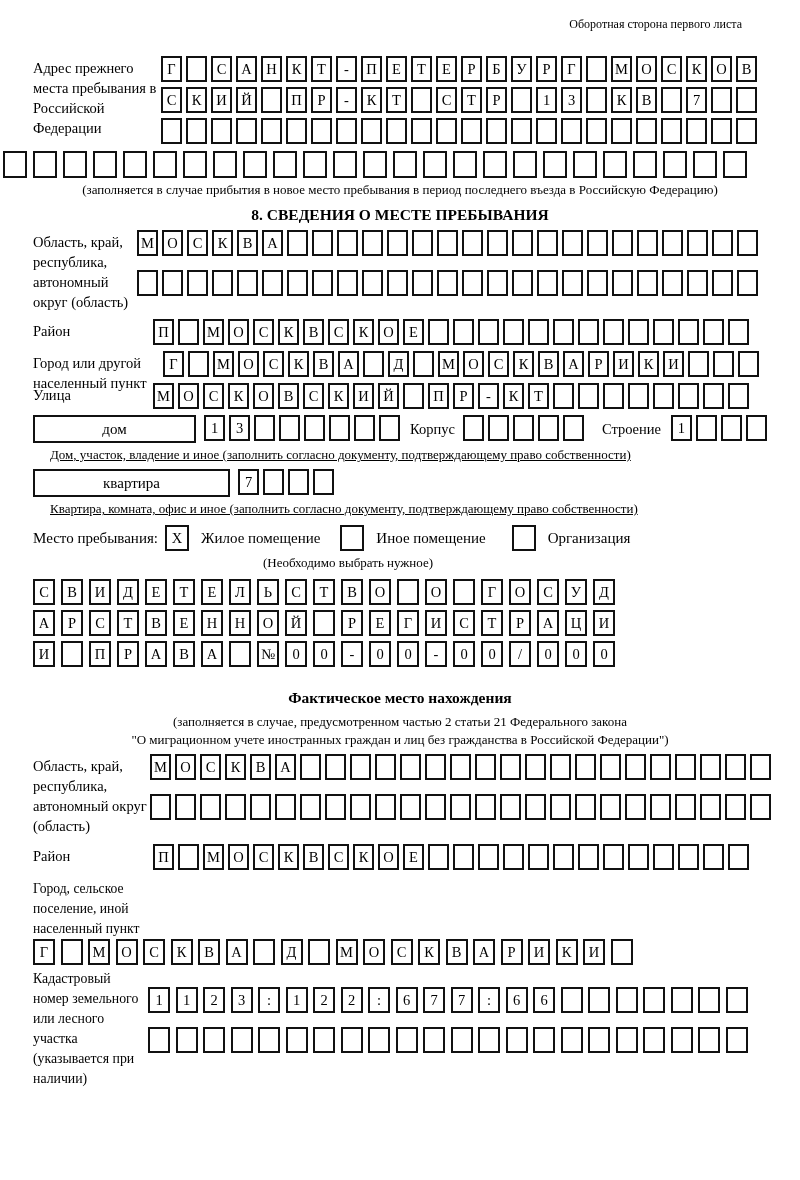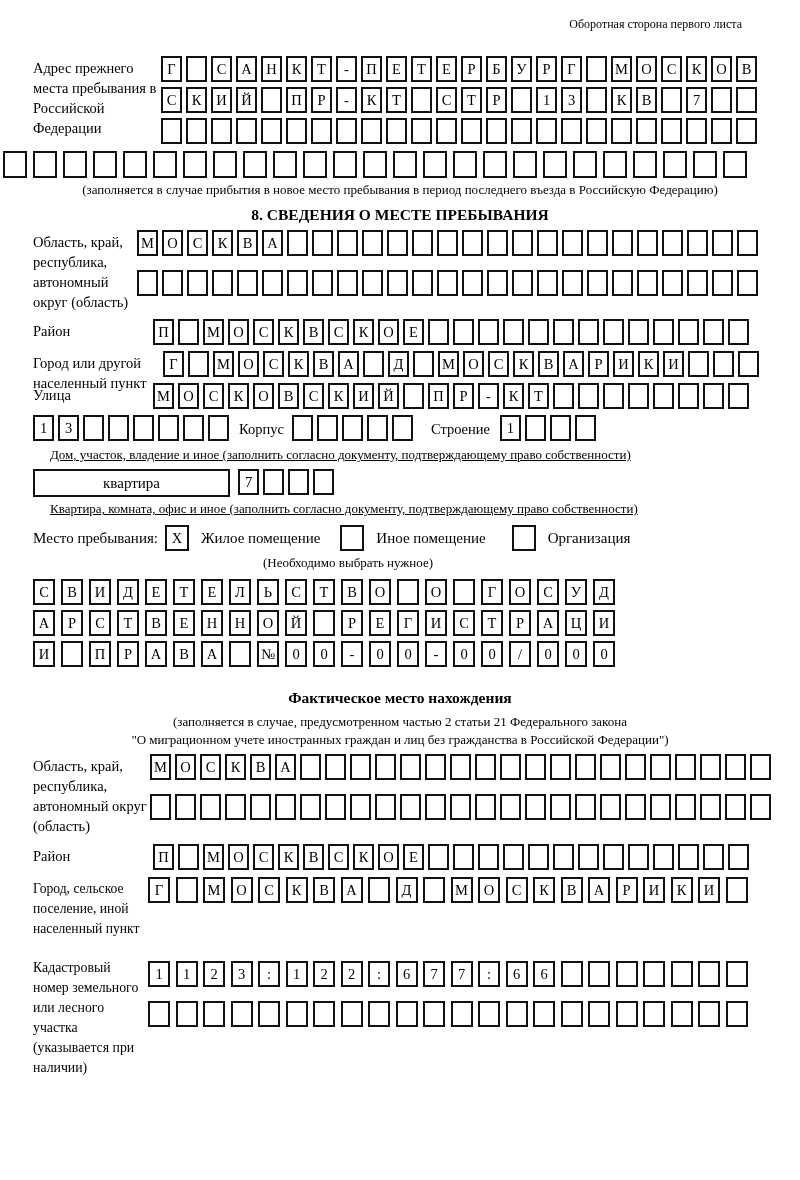--- a/index.html
+++ b/index.html
@@ -17,21 +17,21 @@
   
   .frow{display:flex;align-items:flex-start;padding-left:33px;margin-top:4px;}
   .lbl{flex:none;font-size:14.5px;line-height:20px;padding-top:2px;}
   .lbl-prev{width:128px;}
   .lbl-obl{width:104px;}
   .lbl-std{width:120px;}
   .lbl-city2{width:130px;}
   .lbl-doc{width:130px;font-size:13.8px;}
   .lbl-factobl{width:117px;}
   .lbl-factcity{width:115px;font-size:13.6px;}
-  .lbl-kad{width:115px;font-size:13.8px;margin-top:15px;}
+  .lbl-kad{width:115px;font-size:13.8px;}
 
   .gcol{display:flex;flex-direction:column;}
   .grid{display:flex;flex-wrap:nowrap;}
   .grid + .grid{margin-top:5px;}
   .gap14 .grid + .grid{margin-top:14px;}
 
   .cell{
     box-sizing:border-box;flex:none;width:21px;height:26px;
     border:2px solid #111;margin-right:4px;
     text-align:center;line-height:23px;font-size:14.5px;
@@ -337,20 +337,21 @@
         <span class="cell"></span>
         <span class="cell"></span>
         <span class="cell"></span>
         <span class="cell"></span>
         <span class="cell"></span>
         <span class="cell"></span>
       </div>
   </div>
 
   <div class="houserow">
+    <div class="bigbox dom-box">дом</div>
     <div class="grid g24">
         <span class="cell">1</span>
         <span class="cell">3</span>
         <span class="cell"></span>
         <span class="cell"></span>
         <span class="cell"></span>
         <span class="cell"></span>
         <span class="cell"></span>
         <span class="cell"></span>
       </div>
@@ -555,21 +556,21 @@
         <span class="cell"></span>
         <span class="cell"></span>
         <span class="cell"></span>
         <span class="cell"></span>
         <span class="cell"></span>
         <span class="cell"></span>
         <span class="cell"></span>
       </div>
   </div>
 
-  <div class="frow" style="margin-top:7px;">
+  <div class="frow" style="margin-top:7px;flex-direction:column;">
     <div class="lbl lbl-factcity">Город, сельское поселение, иной населенный пункт</div>
     <div class="grid g22">
         <span class="cell">Г</span>
         <span class="cell"></span>
         <span class="cell">М</span>
         <span class="cell">О</span>
         <span class="cell">С</span>
         <span class="cell">К</span>
         <span class="cell">В</span>
         <span class="cell">А</span>

